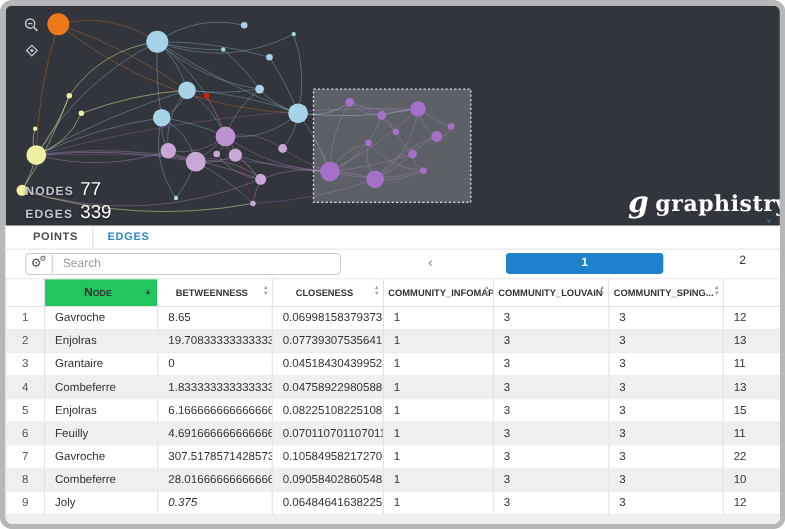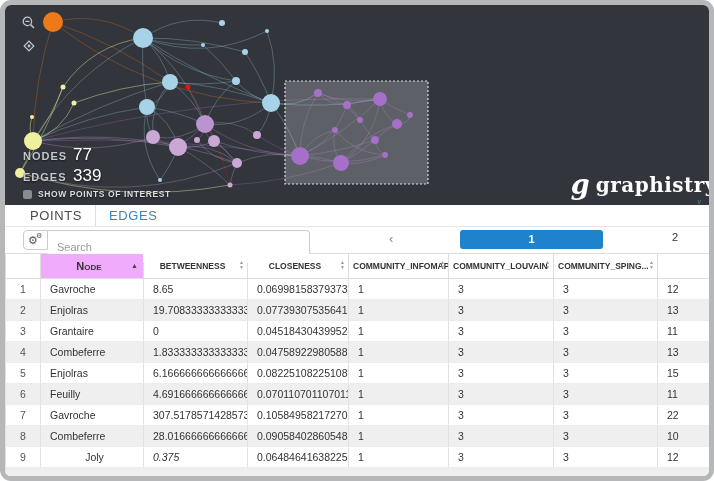--- a/index.html
+++ b/index.html
@@ -7,53 +7,53 @@
   .window{
     position:relative; width:714px; height:481px;
     border:5px solid #b5b7b8; border-radius:11px; overflow:hidden;
     background:#fff;
   }
   
   .graph{ position:relative; width:704px; height:200px; background:#32353c; overflow:hidden; }
   .graph svg.canvas{ position:absolute; left:0; top:0; }
   .gtools{ position:absolute; left:16px; top:10px; display:flex; flex-direction:column; gap:7px; z-index:5;}
   .gtool{ width:16px; height:16px; display:flex; align-items:center; justify-content:center; cursor:pointer;}
-  .gstats{ position:absolute; left:18px; top:140px; z-index:5; color:#c9ccd1;}
+  .gstats{ position:absolute; left:18px; top:157px; z-index:5; color:#c9ccd1;}
   .srow{ display:flex; align-items:baseline; height:21px;}
   .slabel{ font-size:11px; font-weight:bold; letter-spacing:1px; color:#c4c7cc; width:50px; text-shadow:0 1px 2px rgba(0,0,0,.6);}
   .snum{ font-size:17px; color:#fff; font-weight:400; text-shadow:0 1px 2px rgba(0,0,0,.6);}
   .chk{ display:flex; align-items:center; gap:6px; height:12px; margin-top:1px; cursor:pointer;}
   .box{ width:9px; height:9px; background:#888b90; border-radius:2px; flex:0 0 auto;}
   .clabel{ font-size:8.5px; font-weight:bold; letter-spacing:.6px; color:#dcdee1; text-shadow:0 1px 2px rgba(0,0,0,.6);}
   .logo{ position:absolute; right:-8px; bottom:8px; color:#fff; white-space:nowrap; z-index:5; display:flex; align-items:center; gap:6px;}
   .logo-g{ font-family:"DejaVu Serif", serif; font-style:italic; font-size:27px; line-height:20px; font-weight:bold;}
   .logo-text{ font-family:"DejaVu Serif", serif; font-size:20px; font-weight:bold; letter-spacing:.5px;}
   .ver{ position:absolute; right:8px; bottom:0px; font-size:7px; color:#5d80a0; z-index:5;}
   
   .panel{ width:704px; background:#fff; }
   .tabbar{ height:22px; background:#fff; display:flex; align-items:stretch; padding-left:12px; border-bottom:1px solid #e6e6e6;}
-  .tab{ display:flex; align-items:center; padding:0 13px; font-size:13px; font-weight:normal; letter-spacing:.6px; color:#3186c8; cursor:pointer;}
+  .tab{ display:flex; align-items:center; padding:0 13px; font-size:10px; font-weight:bold; letter-spacing:.6px; color:#3186c8; cursor:pointer;}
   .tab.active{ color:#4a4a4a; border-right:1px solid #ddd; }
   .toolbar{ position:relative; height:26px; display:flex; align-items:center; padding-left:18px;}
   .igroup{ display:flex; height:20px;}
   .cogs{ width:25px; height:20px; border:1px solid #ccc; border-radius:4px 0 0 4px; background:#fff; position:relative; color:#555; cursor:pointer;}
   .gear1{ position:absolute; left:4px; top:2px; font-size:11px; line-height:14px;}
   .gear2{ position:absolute; left:12px; top:0px; font-size:7px; line-height:9px;}
-  .toolbar input{ width:262px; height:20px; border:1px solid #ccc; border-left:none; border-radius:0 4px 4px 0; padding:16px 9px; font-size:11px; color:#333; outline:none;}
+  .toolbar input{ width:262px; height:20px; border:1px solid #ccc; border-left:none; border-radius:0 4px 4px 0; padding:2px 9px; font-size:11px; color:#333; outline:none;}
   .toolbar input::placeholder{ color:#9a9a9a; }
   .pg-prev{ position:absolute; left:384px; top:4px; font-size:13px; color:#8a8a8a; cursor:pointer;}
   .pg-active{ position:absolute; left:455px; top:3px; width:143px; height:19px; border-radius:3px;
     color:#fff; font-size:11px; font-weight:bold; text-align:center; line-height:19px; cursor:pointer;}
   .pg-plain{ position:absolute; left:655px; top:4px; width:30px; text-align:center; font-size:11px; color:#333; cursor:pointer;}
   
   .tablewrap{ width:704px; overflow:hidden; }
   table{ border-collapse:collapse; table-layout:fixed; width:802px; }
   th{ height:25px; background:#fff; border:1px solid #ddd; font-size:8.5px; color:#333;
       font-weight:bold; text-align:center; position:relative; padding:0 10px 0 4px; overflow:hidden; white-space:nowrap; cursor:pointer;}
-  th.sorted{ background:#f0abfc; }
+  th.sorted{ background:#22c55e; }
   th.smallcaps{ font-variant:small-caps; font-size:11px; }
   .sorter{ position:absolute; right:3px; top:6px; display:flex; flex-direction:column; font-size:5px; line-height:4.5px; color:#999;}
   .sortasc{ position:absolute; right:5px; top:8px; font-size:7px; color:#444;}
   td{ height:21px; border-left:1px solid #e2e2e2; border-right:1px solid #e2e2e2; border-bottom:1px solid #ececec;
       font-size:10.5px; color:#333; padding:0 4px 0 9px; white-space:nowrap; overflow:hidden;}
   td.rownum{ text-align:center; color:#555; padding:0; }
   tr.even td{ background:#efefef; }
   tr.odd td{ background:#fff; }
   .filler{ height:10px; background:#efefef; border-left:1px solid #e2e2e2;}
 </style>
@@ -363,21 +363,21 @@
               <td style="width: 103px;">Combeferre</td>
               <td style="width: 104px;">28.016666666666666</td>
               <td style="width: 101px;">0.09058402860548272</td>
               <td style="width: 100px;">1</td>
               <td style="width: 105px;">3</td>
               <td style="width: 104px;">3</td>
               <td style="width: 150px;">10</td>
             </tr>
             <tr class="odd">
               <td class="rownum" style="width: 35px;">9</td>
-              <td style="width: 103px; text-align: center;">Joly</td>
+              <td style="width: 103px;">Joly</td>
               <td style="width: 104px; font-style: italic;">0.375</td>
               <td style="width: 101px;">0.06484641638225255</td>
               <td style="width: 100px;">1</td>
               <td style="width: 105px;">3</td>
               <td style="width: 104px;">3</td>
               <td style="width: 150px;">12</td>
             </tr>
           </tbody>
       </table>
       <div class="filler" style="width:802px"></div>

